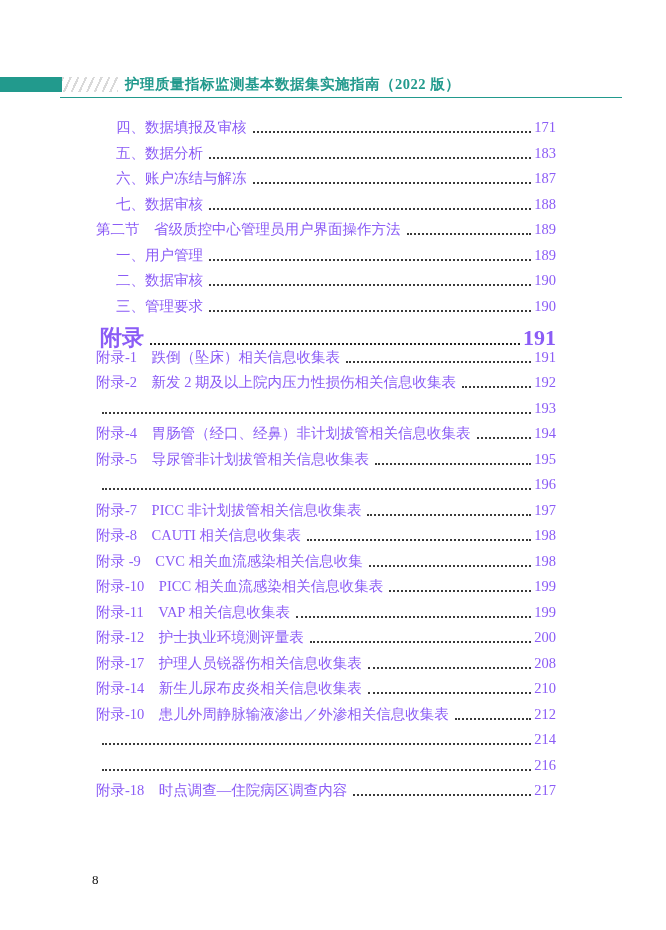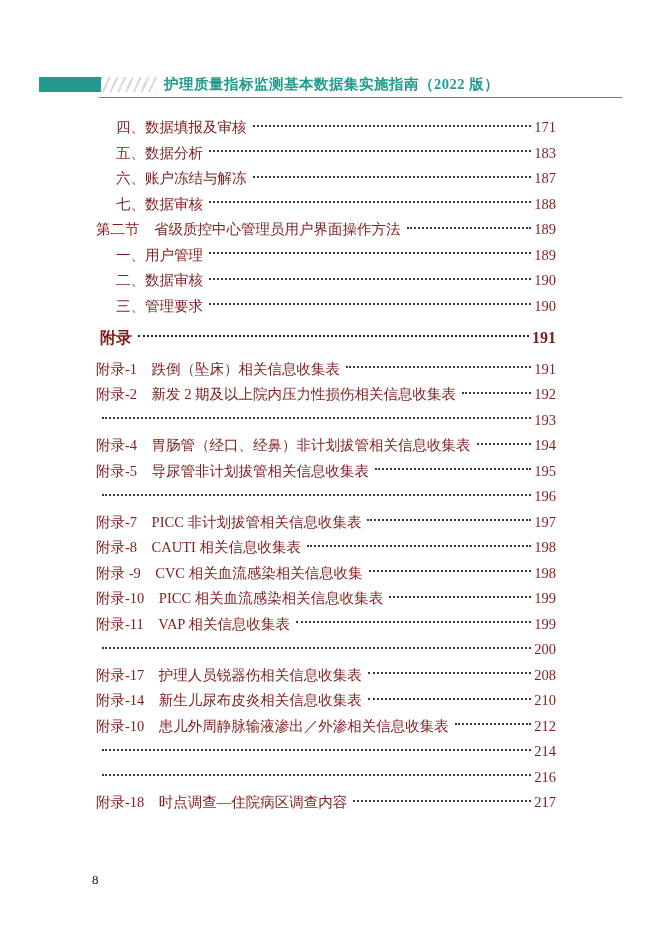--- a/index.html
+++ b/index.html
@@ -7,64 +7,64 @@
   body {
     background: #ffffff;
     font-family: "Liberation Serif", "DejaVu Serif", serif;
     position: relative;
     overflow: hidden;
     --accent: #229a8d;
   }
   .page { position: absolute; inset: 0; background: #ffffff; }
 
   
-  .header { position: absolute; top: 76px; left: 0; right: 44px; margin-left: 39px; }
+  .header { position: absolute; top: 76px; left: 0; right: 44px; }
   .band-row { display: flex; align-items: center; height: 17px; }
   .band-solid { width: 62px; height: 15px; background: var(--accent); flex: 0 0 auto; }
   .band-stripes {
     width: 56px; height: 15px; flex: 0 0 auto;
     background: repeating-linear-gradient(115deg, #d9d9d9 0 2px, transparent 2px 7px);
   }
   .band-title {
     margin-left: 7px;
     color: var(--accent);
     font-weight: bold;
     font-size: 14.5px;
     letter-spacing: 0.5px;
     white-space: nowrap;
   }
   .header-rule { margin-left: 60px; margin-top: 4px; border-top: 1.5px solid var(--accent); }
 
   
   .toc { position: absolute; top: 118px; left: 88px; right: 110px; }
   .toc-row {
     display: flex;
-    align-items: center;
+    align-items: flex-end;
     font-size: 14.5px;
     line-height: 18px;
-    color: #7f1d1d;
+    color: #8b5cf6;
     margin-bottom: 7.5px;
   }
   .toc-row .label { white-space: nowrap; }
   .leader {
     flex: 1;
     min-width: 18px;
     border-bottom: 2px dotted #3a3a3a;
     margin: 0 3px 3px 6px;
   }
   .pagenum { white-space: nowrap; }
 
   .indent1 { padding-left: 8px; }
   .indent2 { padding-left: 28px; }
   .heading {
     font-weight: bold;
-    font-size: 16px;
+    font-size: 22px;
     line-height: 20px;
     margin-top: 13px;
-    margin-bottom: 12px;
+    margin-bottom: 0;
     padding-left: 12px;
   }
   .heading .leader { border-bottom-color: #222222; }
 
   
   .folio {
     position: absolute;
     left: 92px;
     bottom: 42px;
     font-size: 13px;
@@ -178,20 +178,21 @@
         <span class="label">附录-10　PICC 相关血流感染相关信息收集表</span>
         <span class="leader"></span>
         <span class="pagenum">199</span>
       </div>
       <div class="toc-row indent1">
         <span class="label">附录-11　VAP 相关信息收集表</span>
         <span class="leader"></span>
         <span class="pagenum">199</span>
       </div>
       <div class="toc-row indent1">
+        <span class="label">附录-12　护士执业环境测评量表</span>
         <span class="leader"></span>
         <span class="pagenum">200</span>
       </div>
       <div class="toc-row indent1">
         <span class="label">附录-17　护理人员锐器伤相关信息收集表</span>
         <span class="leader"></span>
         <span class="pagenum">208</span>
       </div>
       <div class="toc-row indent1">
         <span class="label">附录-14　新生儿尿布皮炎相关信息收集表</span>

